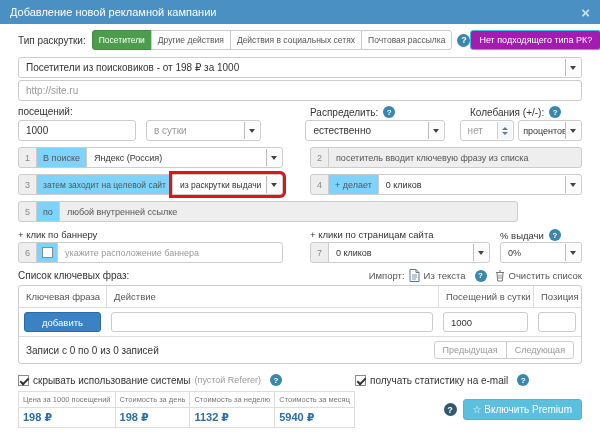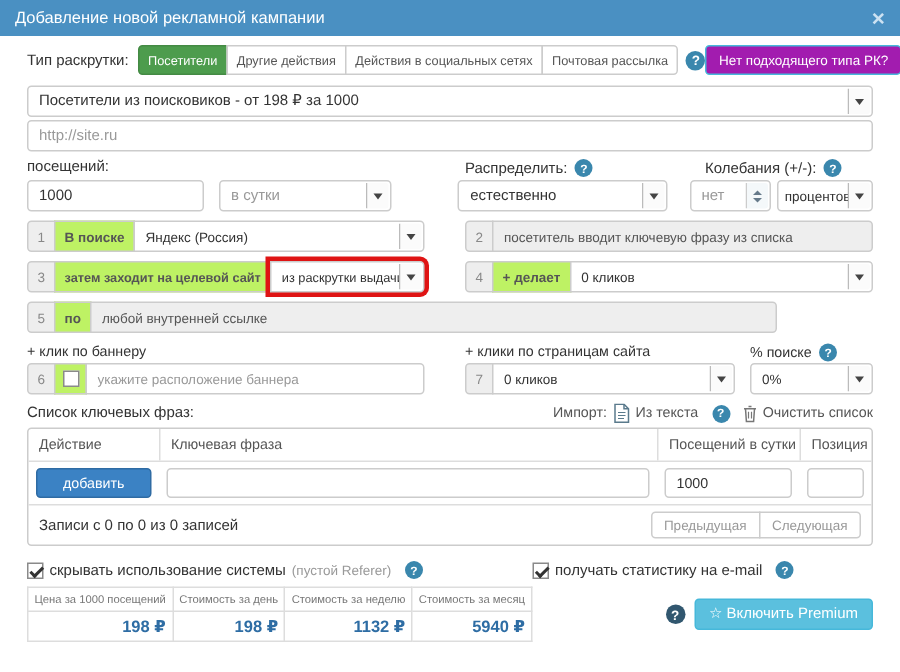--- a/index.html
+++ b/index.html
@@ -39,21 +39,21 @@
   .spin::after  { content:""; border-left:3px solid transparent; border-right:3px solid transparent; border-top:3px solid #667a8a; }
   .w-full { width:100%; }
   
   .poslbl { position:relative; height:12px; margin-top:5px; }
   .poslbl .p { position:absolute; top:0; display:inline-flex; align-items:center; }
   .controls { margin-top:2px; display:flex; height:21px; }
   
   .step { display:flex; height:21px; font-size:9px; }
   .step .fld, .step input.fld { font-size:9px; }
   .num { width:19px; flex:none; background:#eee; border:1px solid #ccc; border-radius:3px 0 0 3px; display:flex; align-items:center; justify-content:center; color:#888; }
-  .addon { background:#bef264; border:1px solid #ccc; margin-left:-1px; display:flex; align-items:center; padding:0 6px; color:#555; white-space:nowrap; flex:none;font-weight:bold; }
+  .addon { background:#7dd3fc; border:1px solid #ccc; margin-left:-1px; display:flex; align-items:center; padding:0 6px; color:#555; white-space:nowrap; flex:none; }
   .graybox { flex:1; background:#eee; border:1px solid #ccc; margin-left:-1px; border-radius:0 3px 3px 0; display:flex; align-items:center; padding:0 7px; color:#555; white-space:nowrap; overflow:hidden; }
   .step .grow { flex:1; margin-left:-1px; border-radius:0 3px 3px 0; }
   .ring { box-shadow:0 0 0 3px #df1414; z-index:2; border-radius:0; }
   .cb { width:11px; height:11px; border:1px solid #8a8a8a; background:#fff; position:relative; flex:none; cursor:pointer; }
   .cb.checked::after { content:""; position:absolute; left:1px; top:2px; width:7px; height:3px; border-left:2px solid #333; border-bottom:2px solid #333; transform:rotate(-45deg); }
   
   .kw-head { margin-top:6px; display:flex; align-items:center; height:13px; }
   .imp { display:flex; align-items:center; margin-left:auto; gap:4px; color:#555; font-size:9.5px; }
   .imp .link { cursor:pointer; color:#555; }
   .kw-table { margin-top:3px; border:1px solid #ccc; border-radius:3px; background:#fff; }
@@ -69,21 +69,21 @@
   .pg { border:1px solid #ccc; background:#fff; color:#999; font-family:inherit; font-size:9px; padding:3px 8px; margin-left:-1px; cursor:pointer; }
   .pg:first-child { border-radius:3px 0 0 3px; margin-left:0; }
   .pg:last-child { border-radius:0 3px 3px 0; }
   
   .opts { position:relative; height:13px; margin-top:10px; }
   .opt { position:absolute; top:0; display:inline-flex; align-items:center; gap:4px; }
   .note { color:#999; font-size:9px; }
   .bottom { margin-top:4px; display:flex; align-items:center; }
   .price-table { border-collapse:collapse;border-radius:13px; }
   .price-table th { border:1px solid #ddd; font-size:7.5px; font-weight:normal; color:#777; padding:3px 4px; white-space:nowrap; }
-  .price-table td { border:1px solid #ddd; font-size:11px; font-weight:bold; color:#2e6da4; text-align:right; padding:3px 4px; }
+  .price-table td { border:1px solid #ddd; font-size:11px; font-weight:bold; color:#2e6da4; text-align:left; padding:3px 4px; }
   .actions { margin-left:auto; display:flex; align-items:center; gap:6px; }
   .btn-premium { background:#5bc0de; border:1px solid #46b8da; color:#fff; font-family:inherit; font-size:10px; padding:4px 9px; border-radius:3px; white-space:nowrap; cursor:pointer; }
   .btn-save { background:#3b82c4; border:1px solid #2f6ba3; color:#fff; font-family:inherit; font-size:10px; padding:4px 10px; border-radius:3px; white-space:nowrap; cursor:pointer; }
   .star::before { content:"☆ "; }
   .ico { flex:none; display:inline-flex; }
 </style>
 </head>
 <body>
 
 <div class="app">
@@ -185,21 +185,21 @@
   <div class="rx step" style="margin-top:6px; width:500px;">
     <span class="num">5</span>
     <span class="addon">по</span>
     <span class="graybox">любой внутренней ссылке</span>
   </div>
 
   <div class="rx poslbl" style="margin-top:7px; height:11px;">
     <span class="p lbl" style="left:0; font-size:9.5px;">+ клик по баннеру</span>
     <span class="p lbl" style="left:292px; font-size:9.5px;">+ клики по страницам сайта</span>
     <span class="p" style="left:482px;">
-      <span class="lbl" style="font-size:9.5px;">% поиске</span>
+      <span class="lbl" style="font-size:9.5px;">% выдачи</span>
       <span class="help sm"></span>
     </span>
   </div>
 
   <div class="rx step" style="margin-top:2px;">
     <div style="display:flex; width:265px; flex:none;">
       <span class="num">6</span>
       <span class="addon" style="width:22px; justify-content:center; padding:0;">
         <span class="cb"></span>
       </span>
@@ -237,22 +237,22 @@
             <path d="M2 2.5l.6 8.5h4.8l.6-8.5" fill="none" stroke="#777"></path>
             <path d="M4 4.5v4.5M6 4.5v4.5" stroke="#777" stroke-width=".8"></path>
           </svg>
       </span>
       <span class="link">Очистить список</span>
     </span>
   </div>
 
   <div class="rx kw-table">
     <div class="thead">
+      <span class="th">Ключевая фраза</span>
       <span class="th">Действие</span>
-      <span class="th">Ключевая фраза</span>
       <span class="th">Посещений в сутки</span>
       <span class="th">Позиция</span>
     </div>
     <div class="trow">
       <span class="td"><button class="btn-add">добавить</button></span>
       <span class="td">
           <input class="fld w-full" style="">
         </span>
       <span class="td">
           <input class="fld w-full" value="1000" style="">

